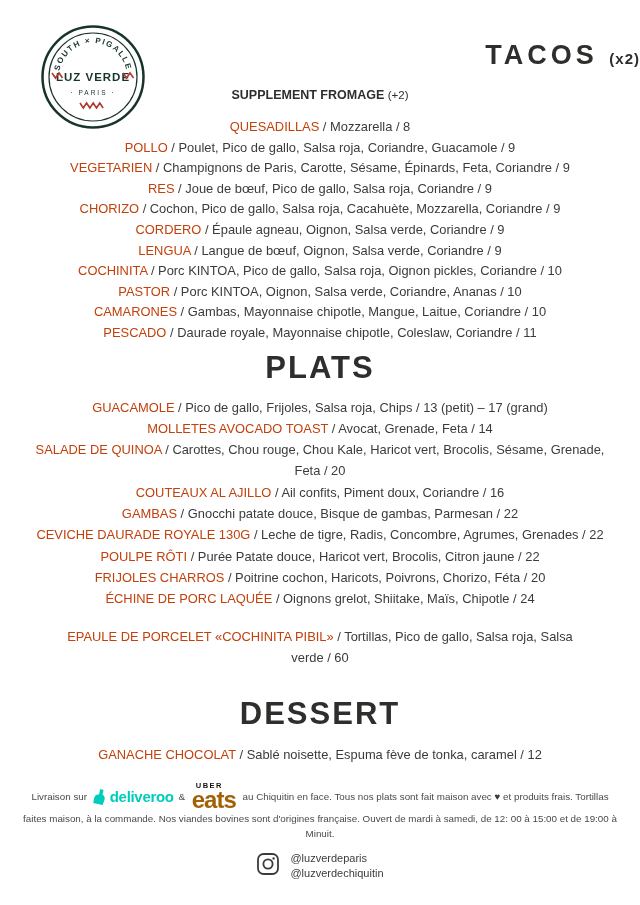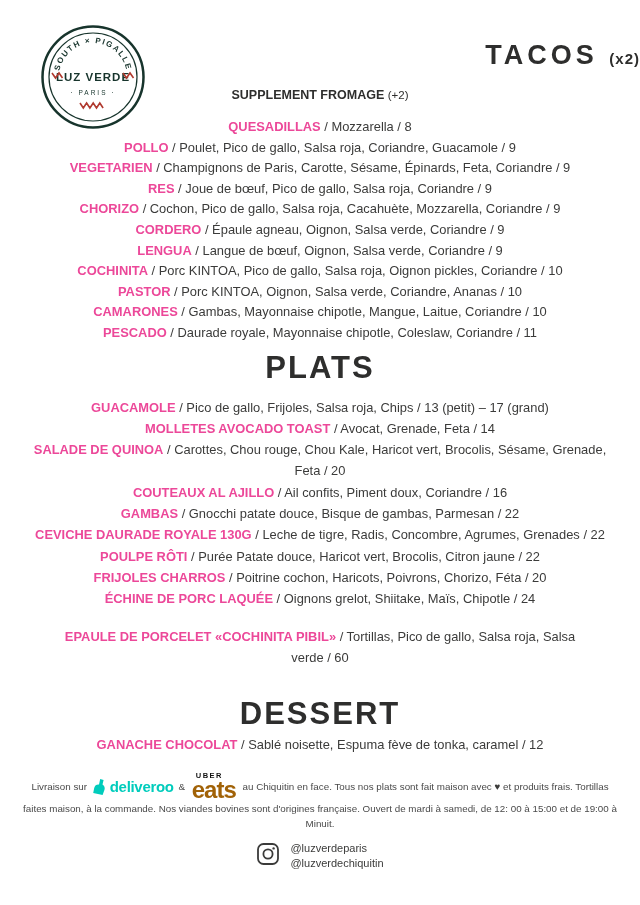--- a/index.html
+++ b/index.html
@@ -10,30 +10,30 @@
 
   .title{margin:14px 0 0;text-align:right;font-size:27px;font-weight:700;
          letter-spacing:4px;color:#2e2e2d}
   .title-note{font-size:15px;letter-spacing:1px;font-weight:700}
 
   .supplement{margin-top:17px;text-align:center;font-size:12.5px;font-weight:700;color:#2e2e2d}
   .supplement .note{font-weight:400;font-size:11.5px}
 
   .menu-list{margin-top:15px}
   .mi{margin:0;text-align:center;font-size:12.9px;line-height:20.6px;padding:0 42px;color:#3b3b3a}
-  .mi b{font-weight:700;color:#ec4899}
+  .mi b{font-weight:400;color:#c2410c}
 
   .section-heading{margin:6px 0 0;text-align:center;font-size:31px;font-weight:700;
                    letter-spacing:2px;color:#2e2e2d}
   .plats-list{margin-top:11px}
   .plats-list .mi{line-height:21.3px;padding:0 24px}
   .special-list{margin-top:16px}
   .special-list .mi{padding:0 60px;line-height:21.3px}
   .dessert-heading{margin-top:28px}
-  .dessert-list{margin-top:3px}
+  .dessert-list{margin-top:13px}
 
   .footer{margin-top:16px}
   .footer-text{margin:0 auto;width:602px;text-align:center;font-size:9.8px;
                line-height:14.5px;color:#4a4a4a}
   .deliveroo{display:inline-flex;align-items:center;gap:4px;vertical-align:middle;margin:0 2px}
   .dv-text{font-size:15px;font-weight:700;color:#00ccbc;letter-spacing:-0.3px}
   .ubereats{display:inline-flex;flex-direction:column;align-items:flex-start;
             vertical-align:middle;line-height:1;margin:0 4px}
   .uber{font-size:7.5px;font-weight:700;letter-spacing:1.5px;color:#111;margin-left:4px}
   .eats{font-size:24px;font-weight:700;color:#a16207;letter-spacing:-1px;margin-top:-1px}

